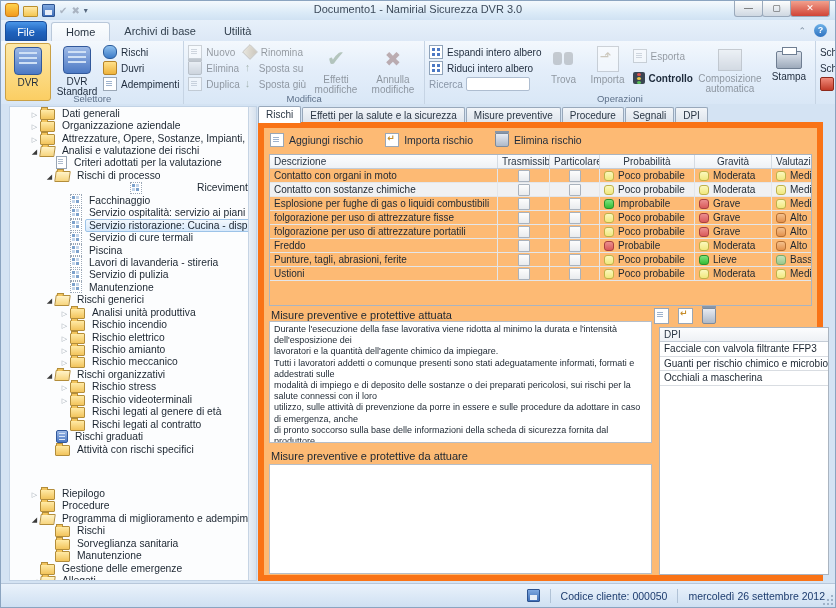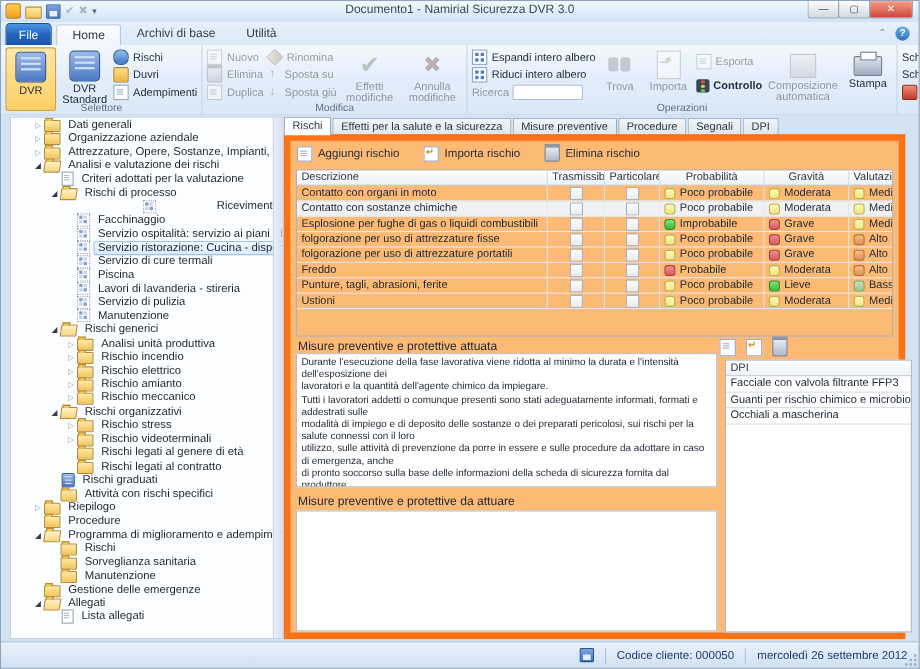--- a/index.html
+++ b/index.html
@@ -481,21 +481,21 @@
           <span class="ticon v-book"></span>
           <span class="lbl">Rischi graduati</span>
         </div>
 
         <div class="tree-row" style="padding-left: 34px;">
           <span class="exp v-none"></span>
           <span class="ticon v-folder"></span>
           <span class="lbl">Attività con rischi specifici</span>
         </div>
 
-        <div class="tree-row" style="padding-left: 19px;">
+        <div class="tree-row" style="padding-left: 19px; margin-top: 32px;">
           <span class="exp v-closed"></span>
           <span class="ticon v-folder"></span>
           <span class="lbl">Riepilogo</span>
         </div>
 
         <div class="tree-row" style="padding-left: 19px;">
           <span class="exp v-none"></span>
           <span class="ticon v-folder"></span>
           <span class="lbl">Procedure</span>
         </div>

